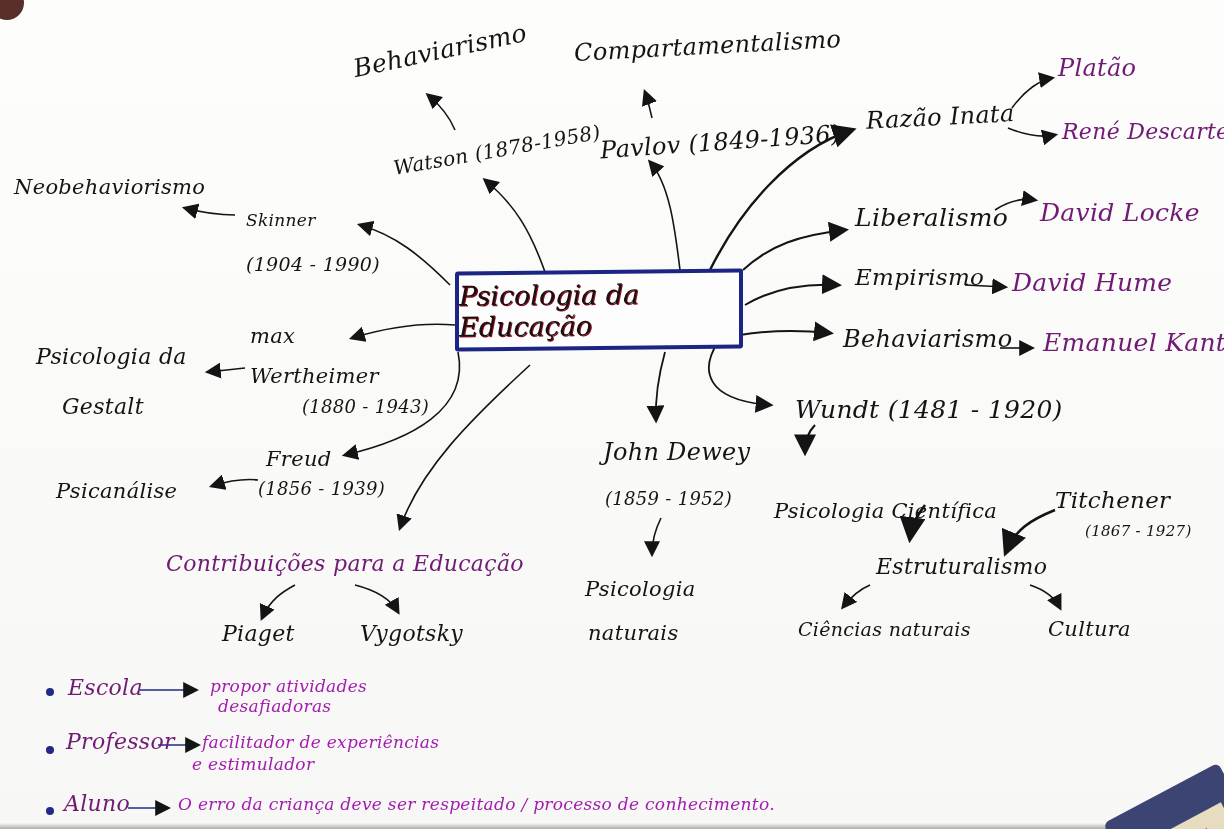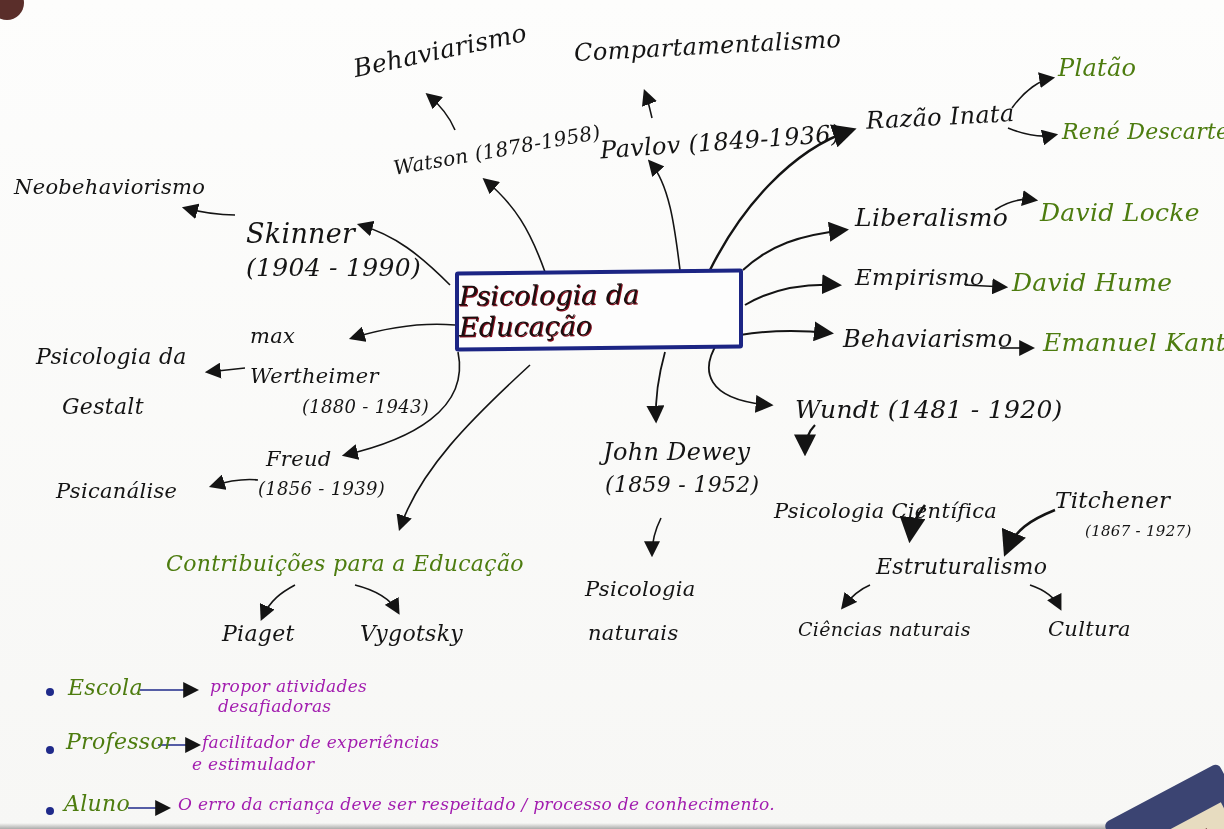--- a/index.html
+++ b/index.html
@@ -11,21 +11,21 @@
   .paper {
     position:absolute; left:0; top:0; width:1224px; height:829px;
     background: linear-gradient(180deg,#fdfdfc 0%,#f7f7f5 100%);
   }
   svg.links { position:absolute; left:0; top:0; width:1224px; height:829px; }
   .t {
     position:absolute; white-space:nowrap; line-height:1.05;
     font-family:"DejaVu Serif", serif; font-style:italic;
     color:#141414; letter-spacing:0.3px;
   }
-  .blue { color:#4d7c0f; }
+  .blue { color:#701a75; }
   .red { color:#a21caf; }
   .center-box {
     position:absolute; left:455px; top:270px; width:288px; height:80px;
     border:4px solid #1c2584; border-radius:3px; box-sizing:border-box;
     background:#fdfdfd;
     transform:skewY(-0.6deg);
     display:flex; align-items:center; justify-content:center;
   }
   .center-box span {
     font-family:"DejaVu Serif", serif; font-style:italic;
@@ -100,22 +100,22 @@
   <span>Psicologia da Educação</span>
 </div>
 
 <div class="t" style="left:352px;top:38px;font-size:25px;transform:rotate(-12deg);">Behaviarismo</div>
 <div class="t" style="left:392px;top:140px;font-size:20px;transform:rotate(-10deg);">Watson (1878-1958)</div>
 
 <div class="t" style="left:574px;top:34px;font-size:24px;transform:rotate(-3deg);">Compartamentalismo</div>
 <div class="t" style="left:600px;top:130px;font-size:24px;transform:rotate(-4deg);">Pavlov (1849-1936)</div>
 
 <div class="t" style="left:14px;top:176px;font-size:21px;">Neobehaviorismo</div>
-<div class="t" style="left:246px;top:220px;font-size:27px;font-style:italic;">Skinner</div>
-<div class="t" style="left:246px;top:255px;font-size:25px;">(1904 - 1990)</div>
+<div class="t" style="left:246px;top:212px;font-size:17px;font-style:italic;">Skinner</div>
+<div class="t" style="left:246px;top:255px;font-size:19px;">(1904 - 1990)</div>
 
 <div class="t" style="left:250px;top:325px;font-size:21px;">max</div>
 <div class="t" style="left:250px;top:365px;font-size:21px;">Wertheimer</div>
 <div class="t" style="left:260px;top:398px;font-size:18px;margin-left:42px;">(1880 - 1943)</div>
 <div class="t" style="left:36px;top:345px;font-size:22px;">Psicologia da</div>
 <div class="t" style="left:62px;top:395px;font-size:22px;">Gestalt</div>
 
 <div class="t" style="left:266px;top:448px;font-size:21px;">Freud</div>
 <div class="t" style="left:258px;top:480px;font-size:18px;">(1856 - 1939)</div>
 <div class="t" style="left:56px;top:480px;font-size:21px;">Psicanálise</div>
@@ -130,21 +130,21 @@
 <div class="t" style="left:855px;top:265px;font-size:23px;">Empirismo</div>
 <div class="t blue" style="left:1012px;top:270px;font-size:25px;">David Hume</div>
 
 <div class="t" style="left:843px;top:327px;font-size:24px;">Behaviarismo</div>
 <div class="t blue" style="left:1043px;top:330px;font-size:25px;">Emanuel Kant</div>
 
 <div class="t" style="left:795px;top:397px;font-size:25px;">Wundt (1481 - 1920)</div>
 <div class="t" style="left:774px;top:476px;font-size:21px;margin-top:24px;">Psicologia Científica</div>
 
 <div class="t" style="left:603px;top:440px;font-size:24px;">John Dewey</div>
-<div class="t" style="left:605px;top:473px;font-size:22px;">(1859 - 1952)</div>
+<div class="t" style="left:605px;top:490px;font-size:18px;">(1859 - 1952)</div>
 <div class="t" style="left:585px;top:578px;font-size:21px;">Psicologia</div>
 <div class="t" style="left:588px;top:622px;font-size:21px;">naturais</div>
 
 <div class="t" style="left:1055px;top:488px;font-size:23px;">Titchener</div>
 <div class="t" style="left:1085px;top:524px;font-size:15px;">(1867 - 1927)</div>
 
 <div class="t" style="left:876px;top:555px;font-size:22px;">Estruturalismo</div>
 <div class="t" style="left:798px;top:620px;font-size:19px;">Ciências naturais</div>
 <div class="t" style="left:1048px;top:618px;font-size:21px;">Cultura</div>
 

